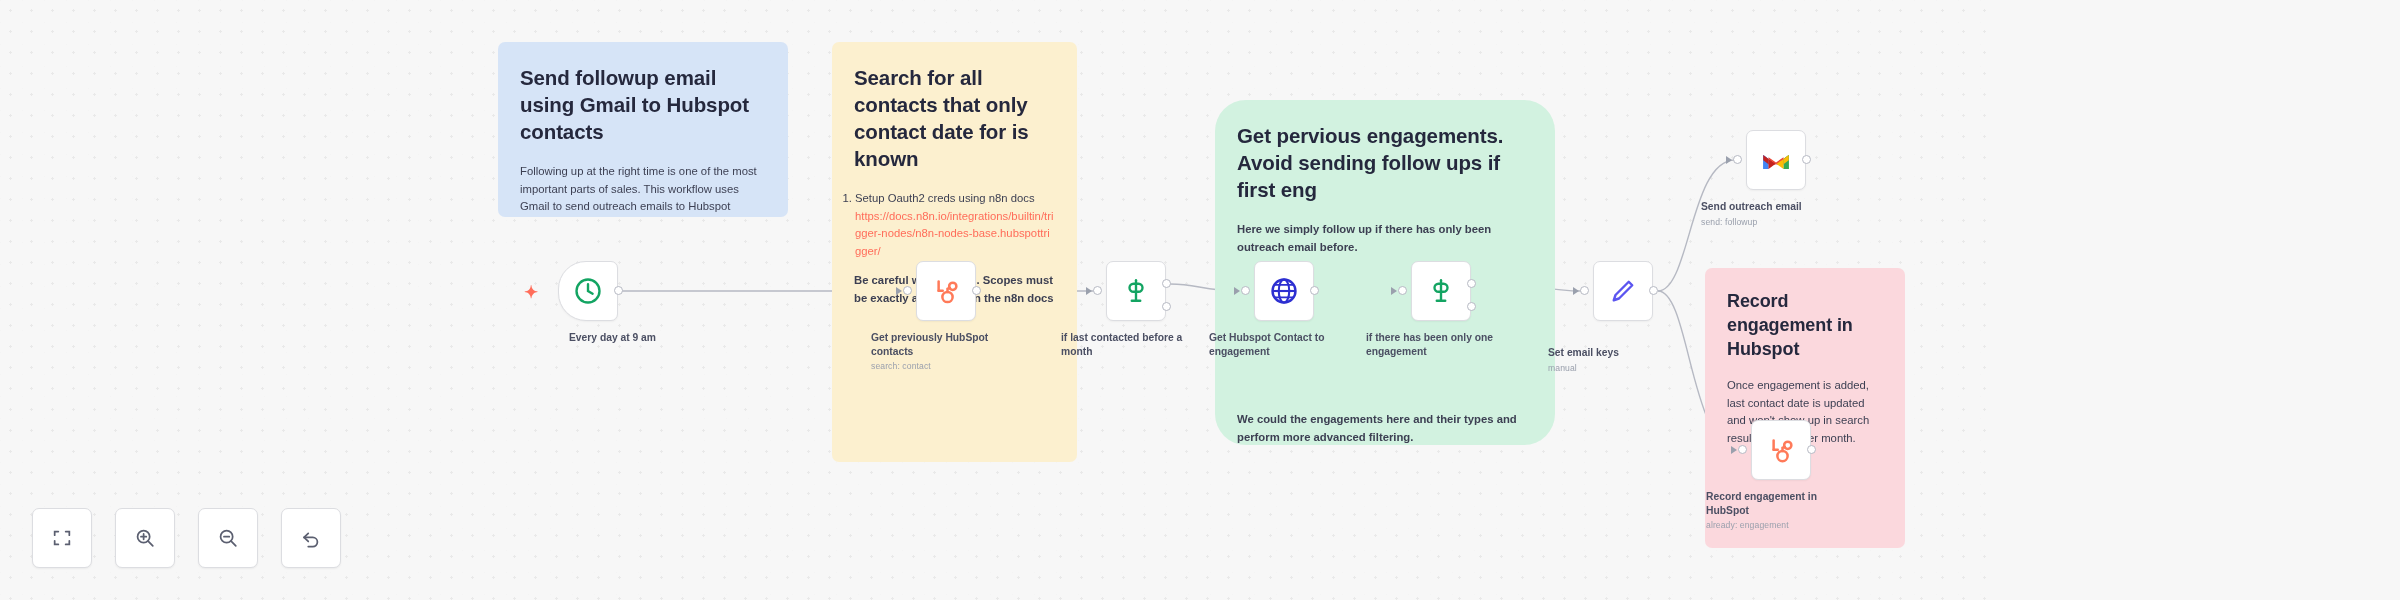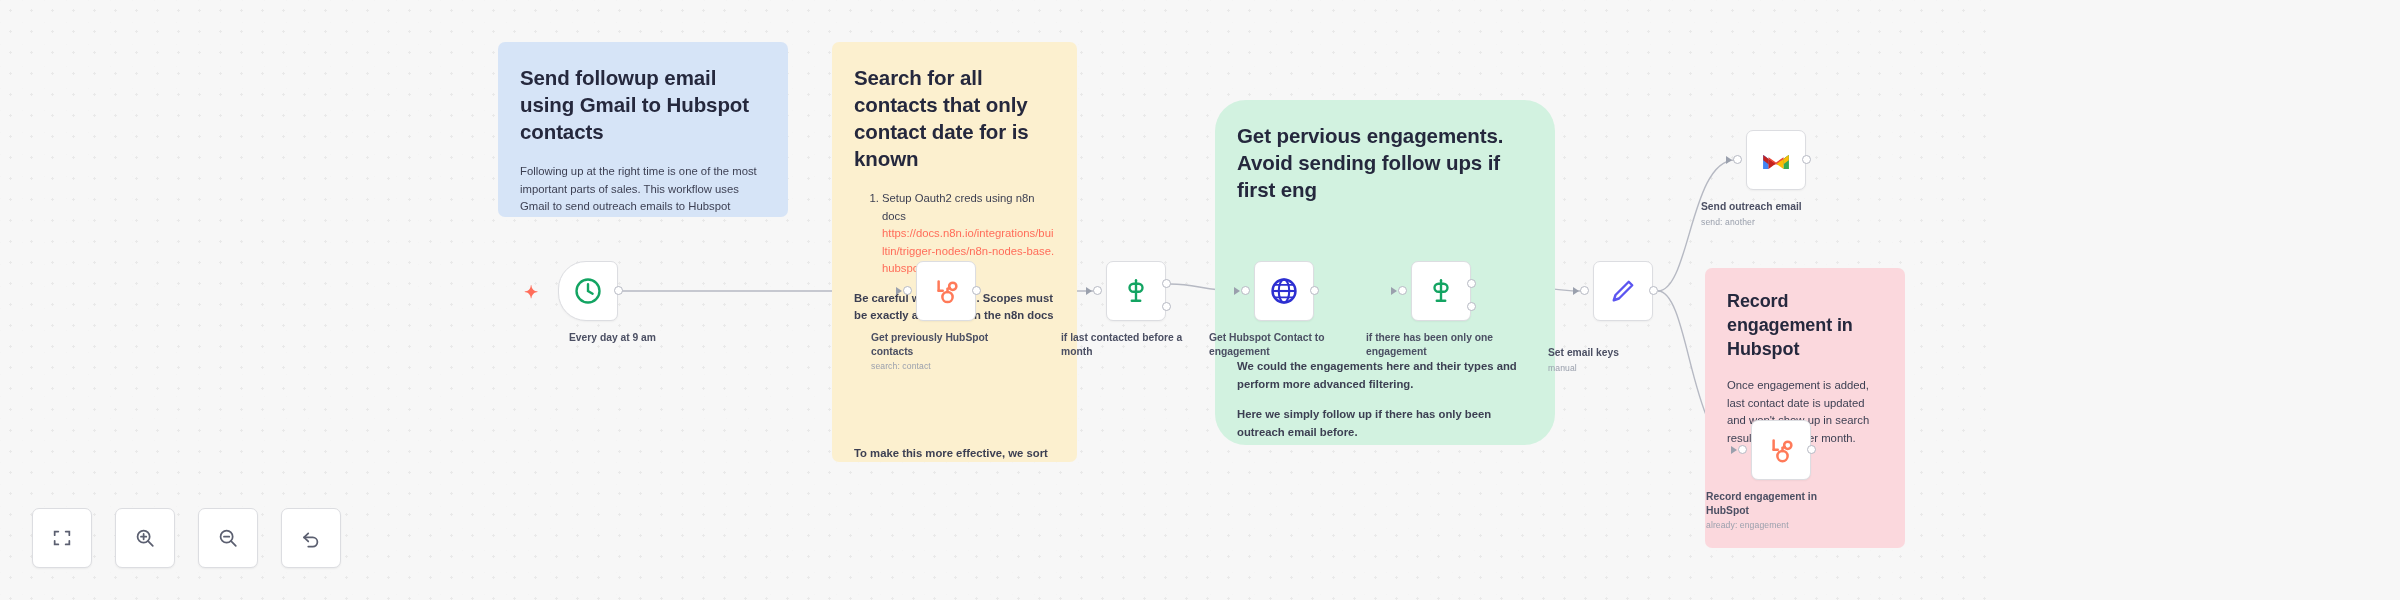--- a/index.html
+++ b/index.html
@@ -40,21 +40,21 @@
     letter-spacing: -0.1px;
     margin-bottom: 18px;
   }
   .sticky p {
     font-size: 11.3px;
     line-height: 1.55;
     color: #3c3f52;
     margin-bottom: 13px;
   }
   .sticky p.strong { font-weight: 700; }
-  .sticky ol { margin: 0 0 12px 28px; }
+  .sticky ol { margin: 0 0 12px 1px; }
   .sticky li {
     font-size: 11.3px; line-height: 1.55;
     color: #3c3f52;
   }
   .sticky a {
     color: #ff6d5a;
     word-break: break-all;
     text-decoration: none;
     font-size: 11.3px;
     line-height: 1.5;
@@ -170,27 +170,26 @@
 
   <div class="sticky note-yellow" style="left:832px; top:42px; width:245px; height:420px;">
     <h2>Search for all contacts that only contact date for is known</h2>
     <ol>
       <li>
         <span>Setup Oauth2 creds using n8n docs</span><br>
         <a href="#">https://docs.n8n.io/integrations/builtin/trigger-nodes/n8n-nodes-base.hubspottrigger/</a>
       </li>
     </ol>
     <p class="strong">Be careful with scopes. Scopes must be exactly as defined in the n8n docs</p>
-    <p class="strong" style="margin-top:120px;">To make this more effective, we sort ascending by last contact date.</p>
   </div>
 
   <div class="sticky note-green" style="left:1215px; top:100px; width:340px; height:345px;">
     <h2>Get pervious engagements. Avoid sending follow ups if first eng</h2>
+    <p class="strong">Here we simply follow up if there has only been outreach email before.</p>
     <p class="strong" style="margin-top:155px;">We could the engagements here and their types and perform more advanced filtering.</p>
-    <p class="strong">Here we simply follow up if there has only been outreach email before.</p>
   </div>
 
   <div class="sticky note-pink" style="left:1705px; top:268px; width:200px; height:280px;">
     <h2 style="font-size:18px; margin-bottom:16px;">Record engagement in Hubspot</h2>
     <p>Once engagement is added, last contact date is updated and won't show up in search results for another month.</p>
   </div>
 
   <div class="plus-badge" style="left:524px; top:284px;">✦</div>
   <div class="node trigger" style="left:558px; top:261px;">
     <svg width="30" height="30" viewBox="0 0 24 24">
@@ -293,21 +292,21 @@
       <path d="M2.4 6.6 L8 10.8 L8 16.4 L2.4 12.2 Z" fill="#c5221f"></path>
       <path d="M29.6 6.6 L24 10.8 L24 16.4 L29.6 12.2 Z" fill="#fbbc04"></path>
       <path d="M8 10.8 L8 21.6 L16 15.6 Z" fill="#c5221f"></path>
       <path d="M24 10.8 L24 21.6 L16 15.6 Z" fill="#fbbc04"></path>
       <path d="M8 10.8 L16 16.6 L24 10.8 L24 9 L16 14.6 L8 9 Z" fill="#ea4335"></path>
     </svg>
   </div>
   <div class="port" style="left:1802px; top:155px;"></div>
   <div class="node-caption" style="left:1701px; top:200px;">
     <span>Send outreach email</span>
-    <span class="node-sub">send: another</span>
+    <span class="node-sub">send: followup</span>
   </div>
 
   <div class="arrow" style="left:1731px; top:446px;"></div>
   <div class="port" style="left:1738px; top:445px;"></div>
   <div class="node" style="left:1751px; top:420px;">
     <svg width="30" height="30" viewBox="0 0 24 24">
       <circle cx="17.4" cy="8.2" r="2.9" fill="none" stroke="#ff7a59" stroke-width="2"></circle>
       <circle cx="13.2" cy="16.8" r="4.1" fill="none" stroke="#ff7a59" stroke-width="2"></circle>
       <path d="M6.1 4.4 V11.8" stroke="#ff7a59" stroke-width="2" stroke-linecap="round"></path>
       <path d="M6.1 11.8 H9.4" stroke="#ff7a59" stroke-width="2" stroke-linecap="round"></path>

